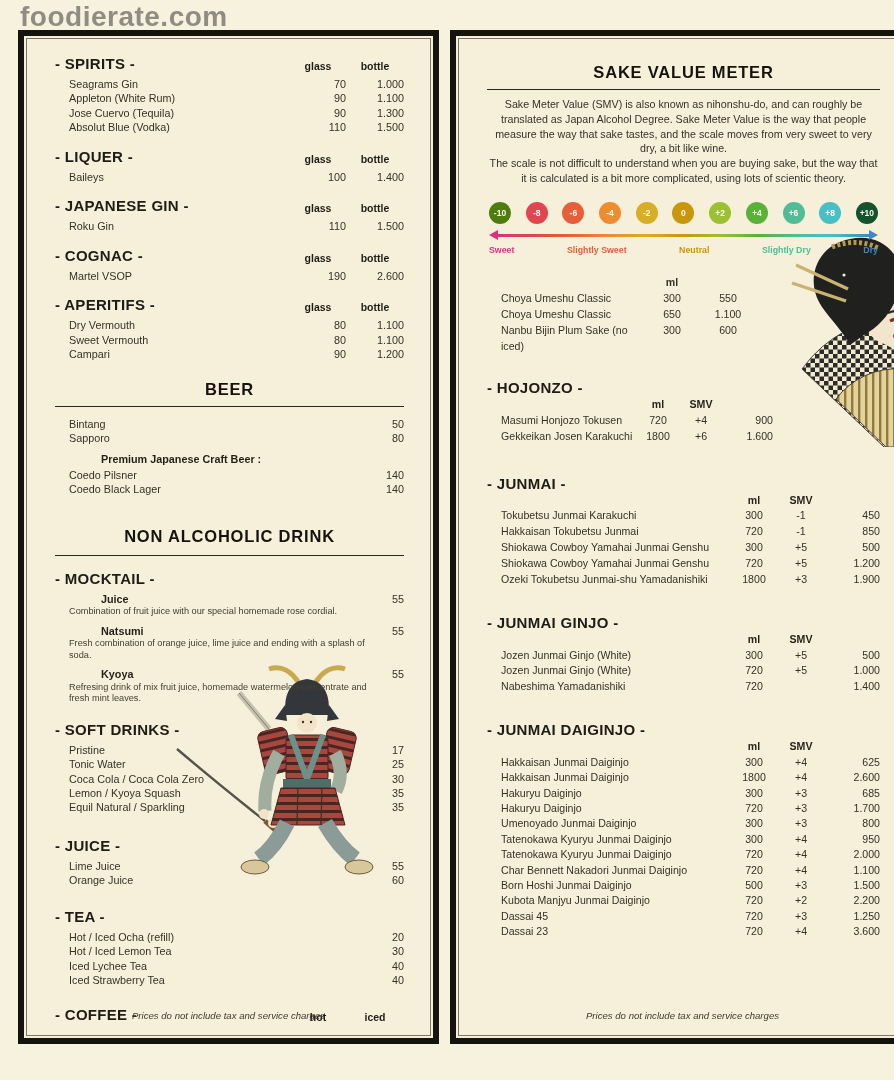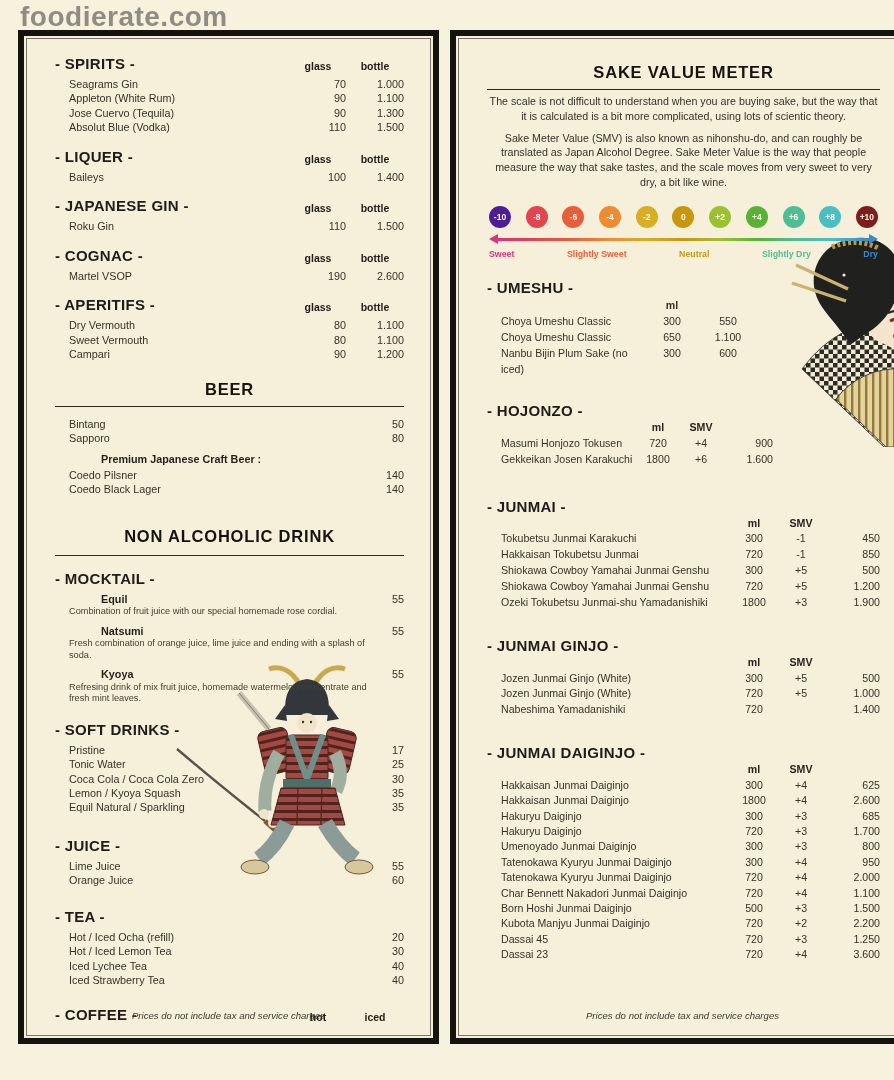--- a/index.html
+++ b/index.html
@@ -274,21 +274,21 @@
         <h2 class="ttl">NON ALCOHOLIC DRINK</h2>
         <div class="rule"></div>
       </div>
 
       <section class="sec" style="margin-top:14px;">
         <h2 class="sec-title">- MOCKTAIL -</h2>
         <div class="rows">
 
             <div class="item-block">
               <div class="row">
-                <span class="nm bold">Equil</span>
+                <span class="nm bold">Juice</span>
                 <span class="p"></span>
                 <span class="p">55</span>
               </div>
               <div class="desc">Combination of fruit juice with our special homemade rose cordial.</div>
             </div>
 
             <div class="item-block">
               <div class="row">
                 <span class="nm bold">Natsumi</span>
                 <span class="p"></span>
@@ -425,54 +425,53 @@
       <path d="M4,46 L58,64" stroke="#c9b370" stroke-width="3.4"></path>
       <circle cx="56" cy="38" r="1.6" fill="#f1e9d0"></circle>
     </svg>
 
     <div class="content">
 
       <div class="center-head tight" style="margin-top:8px;">
         <h2 class="ttl">SAKE VALUE METER</h2>
         <div class="rule"></div>
       </div>
+      <p class="r-intro">Sake Meter Value (SMV) is also known as nihonshu-do, and can roughly be translated as Japan Alcohol Degree. Sake Meter Value is the way that people measure the way that sake tastes, and the scale moves from very sweet to very dry, a bit like wine.</p>
       <p class="r-intro" style="margin-top:0;">The scale is not difficult to understand when you are buying sake, but the way that it is calculated is a bit more complicated, using lots of scientic theory.</p>
-      <p class="r-intro">Sake Meter Value (SMV) is also known as nihonshu-do, and can roughly be translated as Japan Alcohol Degree. Sake Meter Value is the way that people measure the way that sake tastes, and the scale moves from very sweet to very dry, a bit like wine.</p>
 
       <div class="meter">
         <div class="dots">
 
-        <span class="dot" style="background: #4c1d95;">-10</span>
+        <span class="dot" style="background: #4d7c0f;">-10</span>
             <span class="dot" style="background: rgb(224, 69, 80);">-8</span>
             <span class="dot" style="background: rgb(230, 95, 59);">-6</span>
             <span class="dot" style="background: rgb(238, 140, 50);">-4</span>
             <span class="dot" style="background: rgb(216, 174, 37);">-2</span>
             <span class="dot" style="background: rgb(200, 151, 14);">0</span>
             <span class="dot" style="background: rgb(155, 193, 50);">+2</span>
             <span class="dot" style="background: rgb(88, 178, 54);">+4</span>
             <span class="dot" style="background: rgb(79, 189, 150);">+6</span>
             <span class="dot" style="background: rgb(73, 191, 196);">+8</span>
-            <span class="dot" style="background: #7f1d1d;">+10</span>
+            <span class="dot" style="background: #14532d;">+10</span>
           </div>
         <div class="arrow" id="smv-arrow" style="background: linear-gradient(90deg, rgb(214, 52, 126), rgb(224, 69, 80), rgb(230, 95, 59), rgb(238, 140, 50), rgb(216, 174, 37), rgb(200, 151, 14), rgb(155, 193, 50), rgb(88, 178, 54), rgb(79, 189, 150), rgb(73, 191, 196), rgb(63, 135, 197));">
             <i class="ah l"></i>
             <i class="ah r"></i>
           </div>
         <div class="mlabels">
 
         <span style="color: rgb(214, 52, 126);">Sweet</span>
             <span style="color: rgb(230, 95, 59);">Slightly Sweet</span>
             <span style="color: rgb(200, 151, 14);">Neutral</span>
             <span style="color: rgb(79, 189, 150);">Slightly Dry</span>
             <span style="color: rgb(63, 135, 197);">Dry</span>
           </div>
       </div>
 
       <section class="rsec" style="margin-top:20px;">
-        <h2 class="sec-title">- UMESHU -</h2>
         <div class="narrow jrows">
           <div class="ugrid jhead">
               <span></span>
               <span class="ml">ml</span>
               <span></span>
             </div>
           <div>
 
           <div class="ugrid">
                 <span>Choya Umeshu Classic</span>

